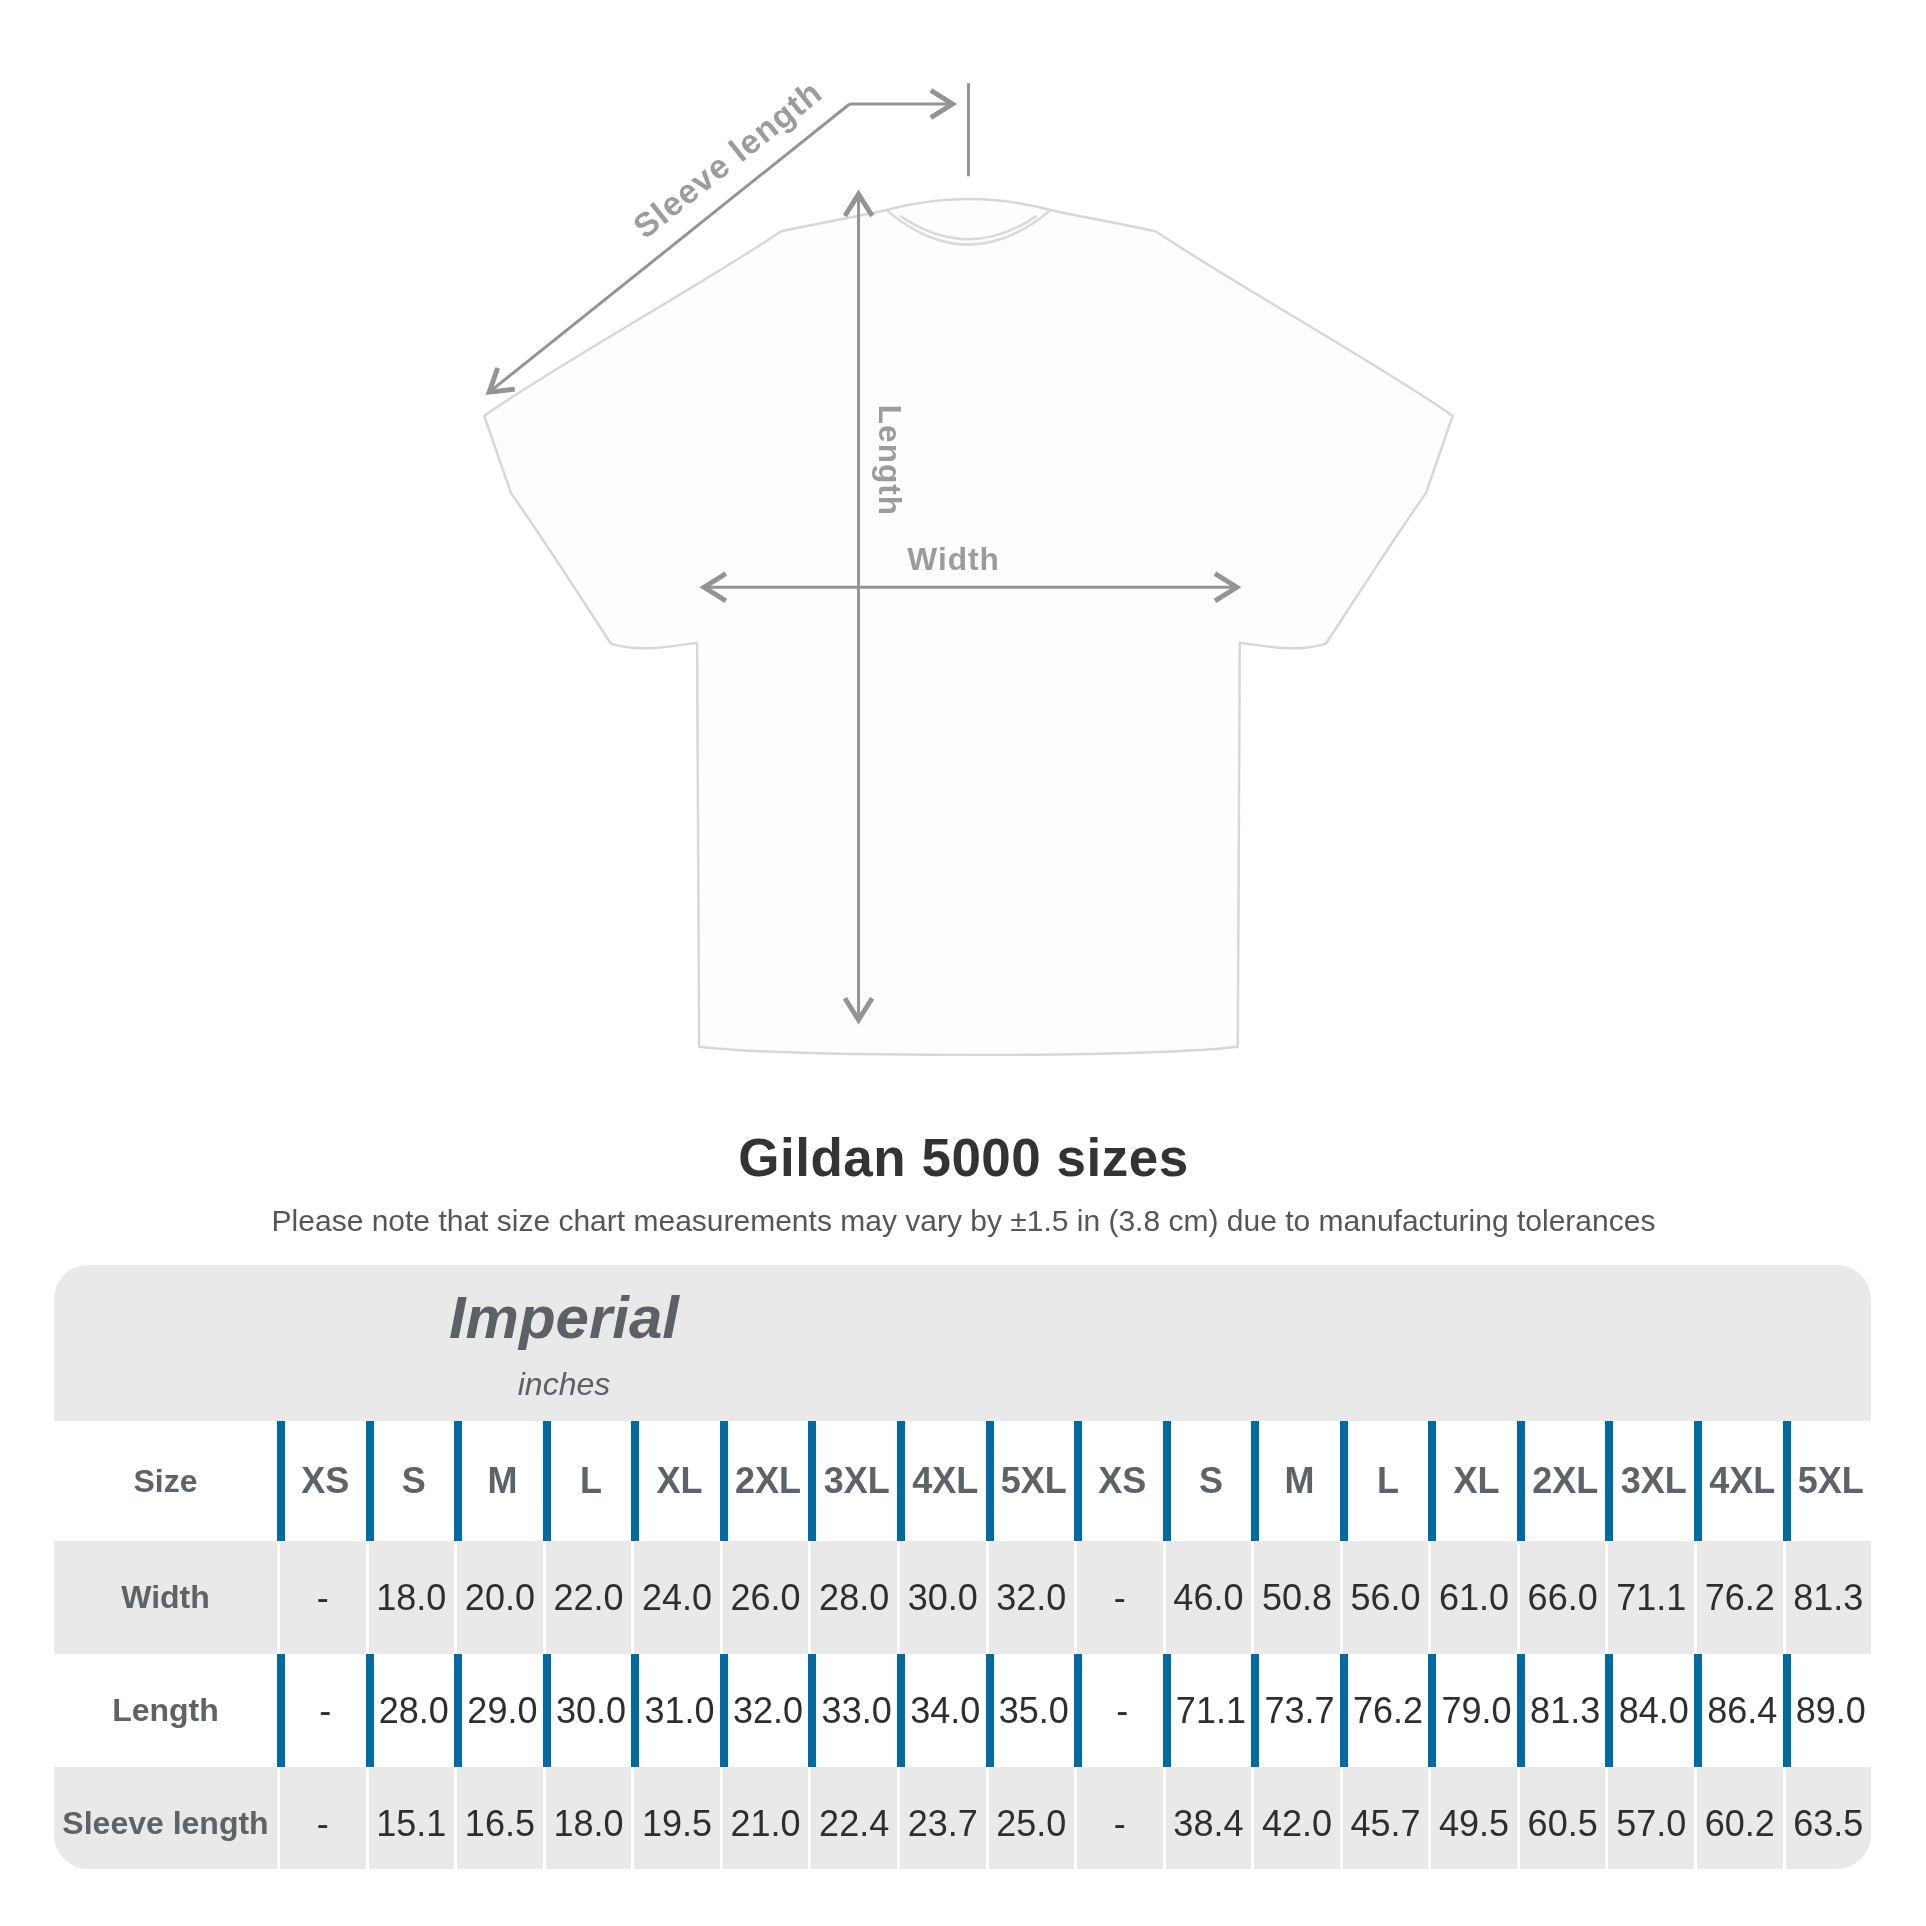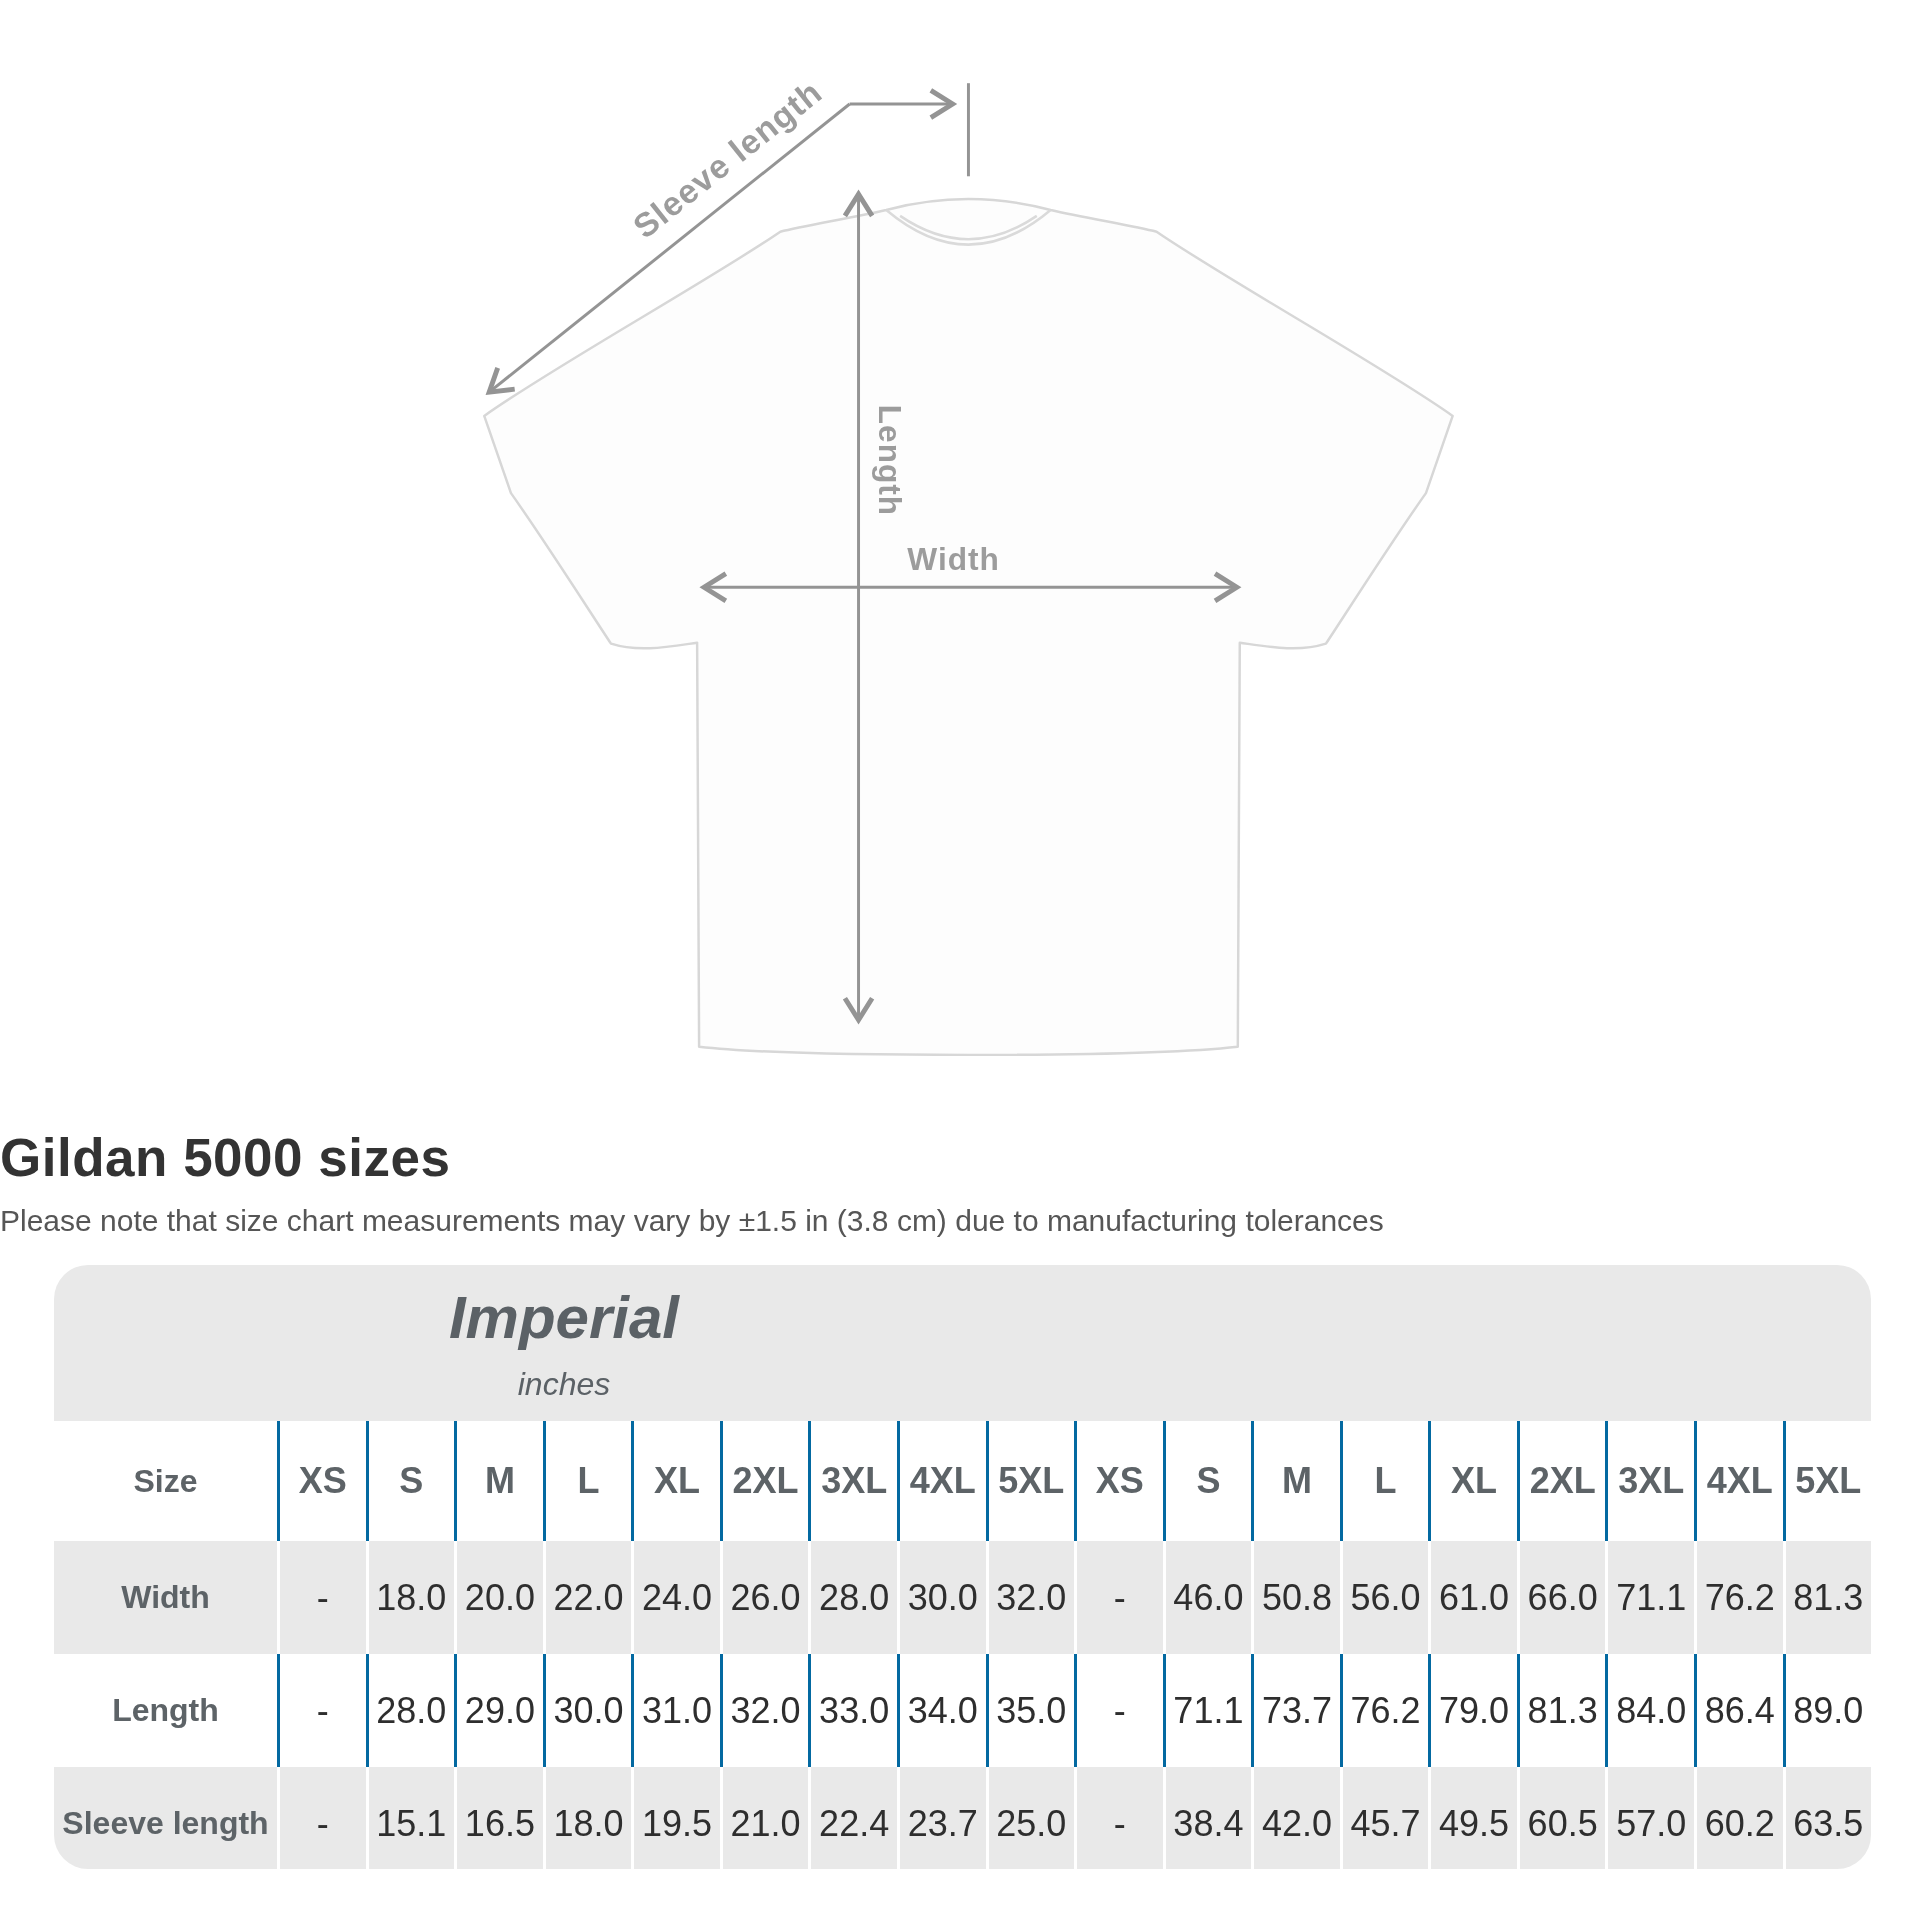--- a/index.html
+++ b/index.html
@@ -15,21 +15,21 @@
   .diagram { position:absolute; top:0; left:0; }
   .shirt-body { fill:#fdfdfd; stroke:#d7d7d7; stroke-width:2.5; stroke-linejoin:round; }
   .collar-line { fill:none; stroke:#dadada; stroke-width:2.5; }
   .dim-line { stroke:#949494; stroke-width:3; fill:none; }
   .dim-label {
     fill:#9c9c9c; font-weight:bold; font-size:32px; letter-spacing:1px;
   }
   .dim-label.sleeve { font-size:34px; }
 
   
-  .heading { position:absolute; top:1127px; left:0; width:100%; text-align:left; }
+  .heading { position:absolute; top:1127px; left:0; width:100%; text-align:center; }
   .heading h1 { margin:0; font-size:53px; color:#333333; font-weight:bold; letter-spacing:0.5px; }
   .heading p { margin:16px 0 0 0; font-size:30px; color:#565656; }
 
   
   .sizetable {
     position:absolute; left:54px; top:1265px;
     width:1817px; height:604px;
     border-radius:34px; overflow:hidden; background:#ffffff;
   }
   .thead { display:flex; height:156px; background:#e9e9e9; }
@@ -46,21 +46,21 @@
   .trow.first { height:120px; }
   .trow.white { background:#ffffff; }
   .trow.gray  { background:#e9e9e9; }
   .cell {
     display:flex; align-items:center; justify-content:center;
     font-size:36px; color:#2e2e2e;
   }
   .cell.rowlabel { width:223px; flex:none; font-size:32px; font-weight:bold; color:#5d6367; }
   .cell.data { flex:1 1 0; }
   .cell.sizehead { font-weight:bold; color:#5d6367; font-size:36px; }
-  .trow.white .cell + .cell { border-left:3px solid #0369a1; }
+  .trow.white .cell + .cell { border-left:8px solid #0369a1; }
   .trow.gray  .cell + .cell { border-left:3px solid #ffffff; }
 </style>
 </head>
 <body>
 
 <div class="canvas">
 
   <svg class="diagram" width="1927" height="1119" viewBox="0 0 1946 1130">
     <defs>
       <marker id="arr" viewBox="0 0 12 12" refX="10" refY="6" markerWidth="11" markerHeight="11" orient="auto-start-reverse">

